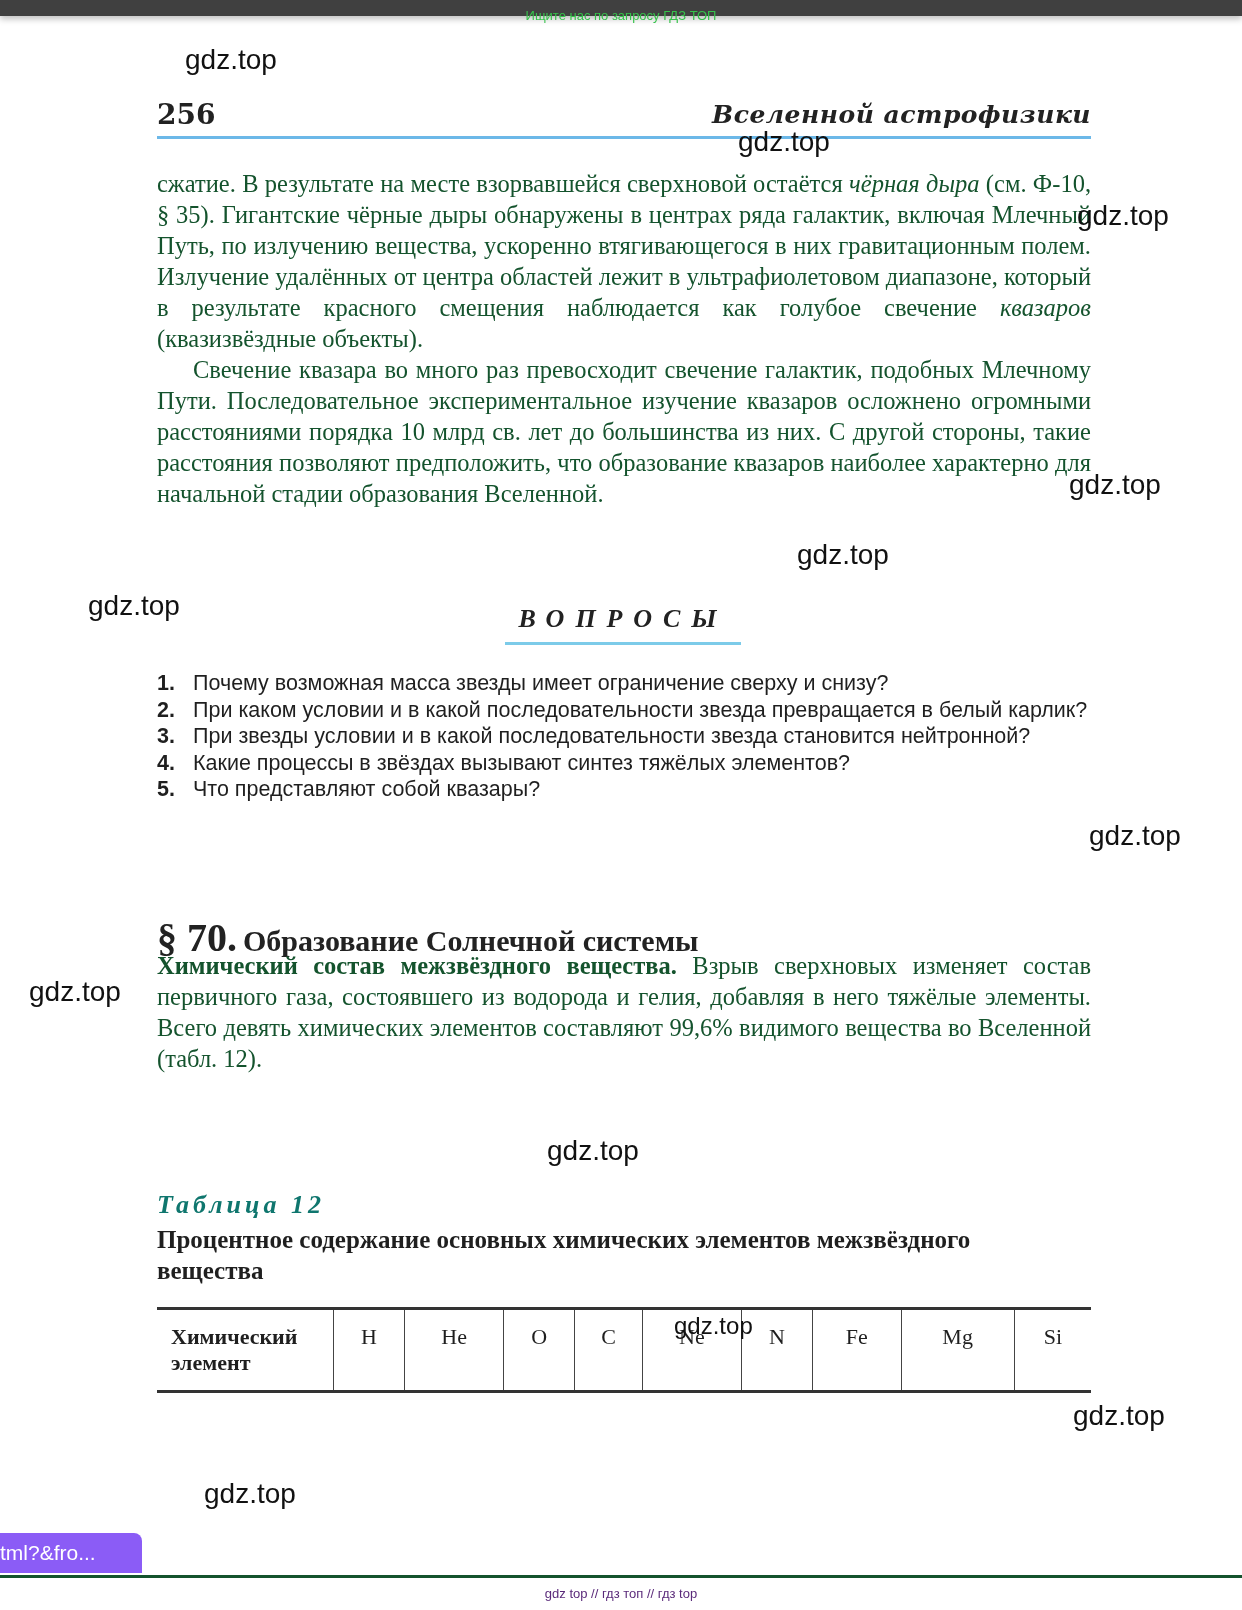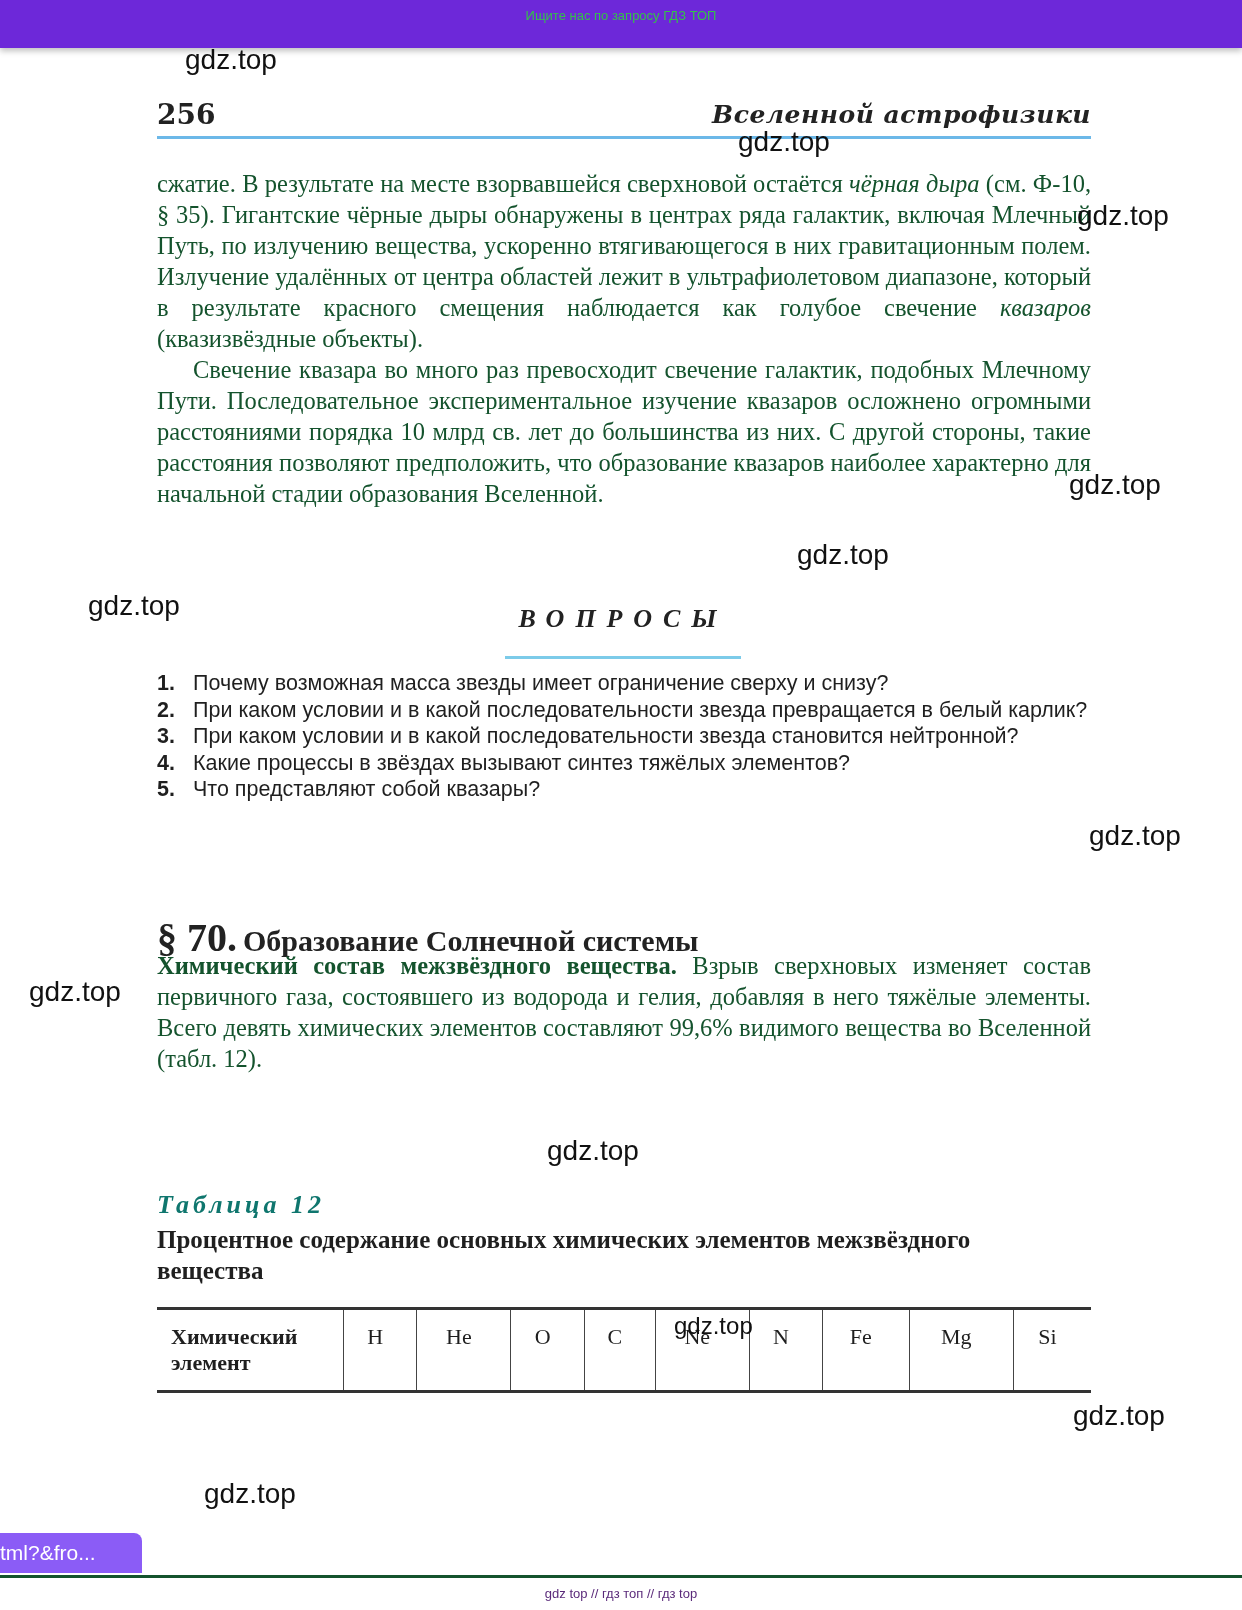--- a/index.html
+++ b/index.html
@@ -1,22 +1,22 @@
 <!DOCTYPE html>
 <html><head>
 <meta charset="utf-8">
 <style>
   html, body { margin: 0; padding: 0; }
   body {
     width: 1242px; height: 1610px; position: relative; overflow: hidden;
     background: #ffffff; font-family: "DejaVu Serif", serif; color: #1a1a1a;
   }
   .topbar {
-    position: absolute; left: 0; top: 0; width: 1242px; height: 48px;
-    background: #6d28d9; box-shadow: 0 3px 6px rgba(0,0,0,0.25);
+    position: absolute; left: 0; top: 0; width: 1242px; height: 16px;
+    background: #404040; box-shadow: 0 3px 6px rgba(0,0,0,0.25);
     text-align: center; font-family: "Liberation Sans", sans-serif;
     font-size: 13px; line-height: 32px; color: #35c14a; z-index: 5;
   }
   .wm {
     position: absolute; font-family: "Liberation Sans", sans-serif;
     font-size: 28px; color: #111; z-index: 4; white-space: nowrap;
   }
   .page-header {
     position: absolute; left: 157px; top: 96px; width: 934px; height: 40px;
     border-bottom: 3px solid #6cb8e8;
@@ -26,21 +26,21 @@
   .body-text {
     position: absolute; left: 157px; width: 934px;
     font-family: Liberation Serif, serif; font-size: 24.5px; line-height: 31px;
     text-align: justify; color: #14532d;
   }
   .body-text p { margin: 0; }
   .indent { text-indent: 36px; }
   .questions-title {
     position: absolute; left: 505px; top: 604px; width: 236px; text-align: center;
     font-family: "Liberation Serif", serif; font-style: italic; font-weight: bold;
-    font-size: 26px; letter-spacing: 11px; color: #222; padding-bottom: 22px;
+    font-size: 26px; letter-spacing: 11px; color: #222; padding-bottom: 8px;
     border-bottom: 3px solid #7ccbe9;
   }
   .questions {
     position: absolute; left: 157px; top: 670px; width: 934px;
     font-family: "Liberation Sans", sans-serif; font-size: 21.5px; line-height: 26.5px; color: #1f1f1f;
   }
   .q { display: flex; }
   .q-num { width: 36px; flex: none; font-weight: bold; }
   .q-text { flex: 1; text-align: justify; }
   .section-title {
@@ -57,21 +57,21 @@
     position: absolute; left: 157px; top: 1224px; width: 900px;
     font-family: "Liberation Serif", serif; font-weight: bold; font-size: 25px; line-height: 31px; color: #1f1f1f;
   }
   table.elements {
     position: absolute; left: 157px; top: 1307px; width: 934px; border-collapse: collapse;
     font-family: "Liberation Serif", serif; font-size: 22px; color: #1f1f1f;
     border-top: 3px solid #333; border-bottom: 3px solid #333;
   }
   table.elements td {
     border-left: 1.5px solid #444; text-align: center; vertical-align: top;
-    padding: 14px 14px 10px 4px; height: 56px;
+    padding: 14px 4px 10px 4px; height: 56px;
   }
   table.elements td:first-child { border-left: none; text-align: left; font-weight: bold; width: 158px; padding-left: 14px; line-height: 26px; }
   table.elements tr.head-row { border-bottom: 3px solid #333; }
   .url-tooltip {
     position: absolute; left: 0; top: 1533px; width: 142px; height: 40px;
     background: #8b5cf6; border-radius: 0 8px 0 0; color: #fff;
     font-family: "Liberation Sans", sans-serif; font-size: 21px; line-height: 40px; overflow: hidden; white-space: nowrap; z-index: 6;
   }
   .footer {
     position: absolute; left: 0; top: 1575px; width: 1242px; height: 35px;
@@ -116,21 +116,21 @@
   <div class="q">
       <span class="q-num">1.</span>
       <span class="q-text">Почему возможная масса звезды имеет ограничение сверху и снизу?</span>
     </div>
   <div class="q">
       <span class="q-num">2.</span>
       <span class="q-text">При каком условии и в какой последовательности звезда превращается в белый карлик?</span>
     </div>
   <div class="q">
       <span class="q-num">3.</span>
-      <span class="q-text">При каком условии и в какой последовательности звезда становится нейтронной?</span>
+      <span class="q-text">При звезды условии и в какой последовательности звезда становится нейтронной?</span>
     </div>
   <div class="q">
       <span class="q-num">4.</span>
       <span class="q-text">Какие процессы в звёздах вызывают синтез тяжёлых элементов?</span>
     </div>
   <div class="q">
       <span class="q-num">5.</span>
       <span class="q-text">Что представляют собой квазары?</span>
     </div>
 </div>

